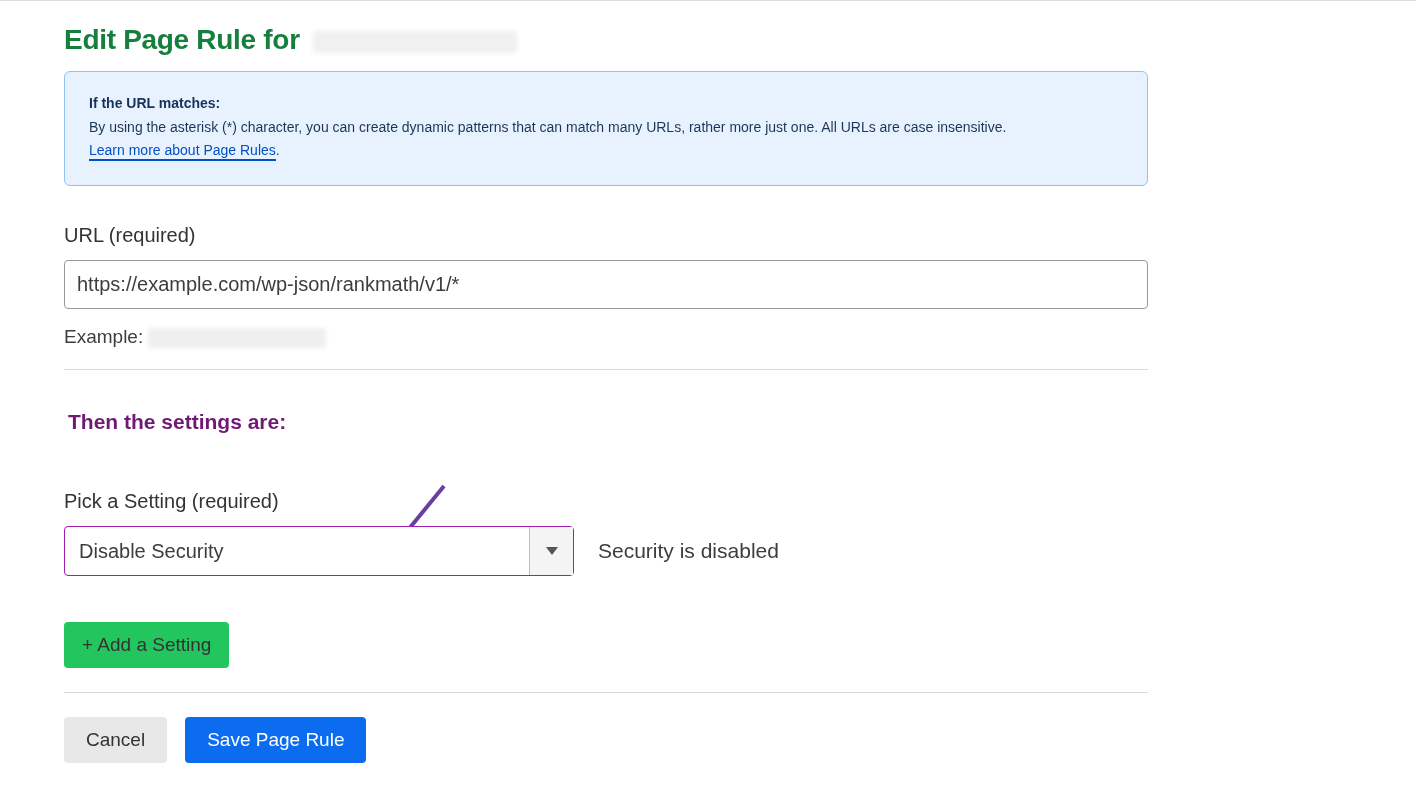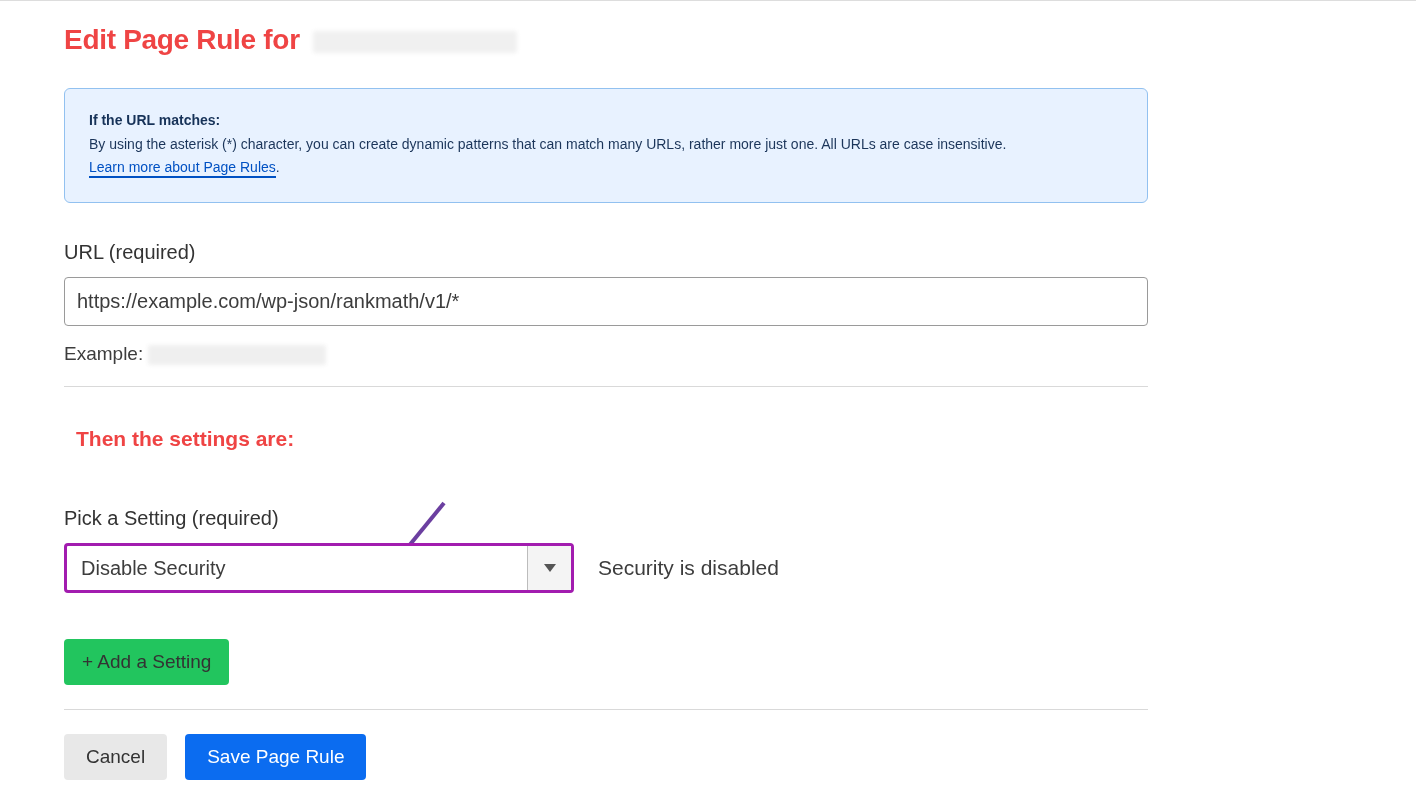--- a/index.html
+++ b/index.html
@@ -14,22 +14,22 @@
     width: 1148px;
     padding: 0 0 40px 64px;
   }
   .top-border {
     border-top: 1px solid #ddd;
     width: 1416px;
   }
   h1.page-title {
     font-size: 28px;
     font-weight: 700;
-    color: #ef4444;
-    margin: 18px 0 27px 0;
+    color: #15803d;
+    margin: 18px 0 10px 0;
     letter-spacing: -0.3px;
   }
   .blurred {
     display: inline-block;
     width: 204px;
     height: 22px;
     background: #f0f0f0;
     filter: blur(2px);
     vertical-align: middle;
     margin-left: 6px;
@@ -83,33 +83,33 @@
     margin-top: 14px;
   }
   hr.divider {
     border: none;
     border-top: 1px solid #d9d9d9;
     margin-top: 18px;
   }
   .section-heading {
     font-size: 21px;
     font-weight: 700;
-    color: #ef4444;
-    margin: 36px 0 0 12px;
+    color: #701a75;
+    margin: 36px 0 0 4px;
   }
   .setting-row {
     display: flex;
     align-items: center;
     gap: 24px;
   }
   .select-wrap {
     position: relative;
     display: flex;
     width: 510px;
-    border: 3px solid #a21caf;
+    border: 1px solid #a21caf;
     border-radius: 4px;
     height: 50px;
     background: #fff;
   }
   .select-value {
     flex: 1;
     padding: 12px 14px;
     font-size: 20px;
     color: #3d3d3d;
     display: flex;

